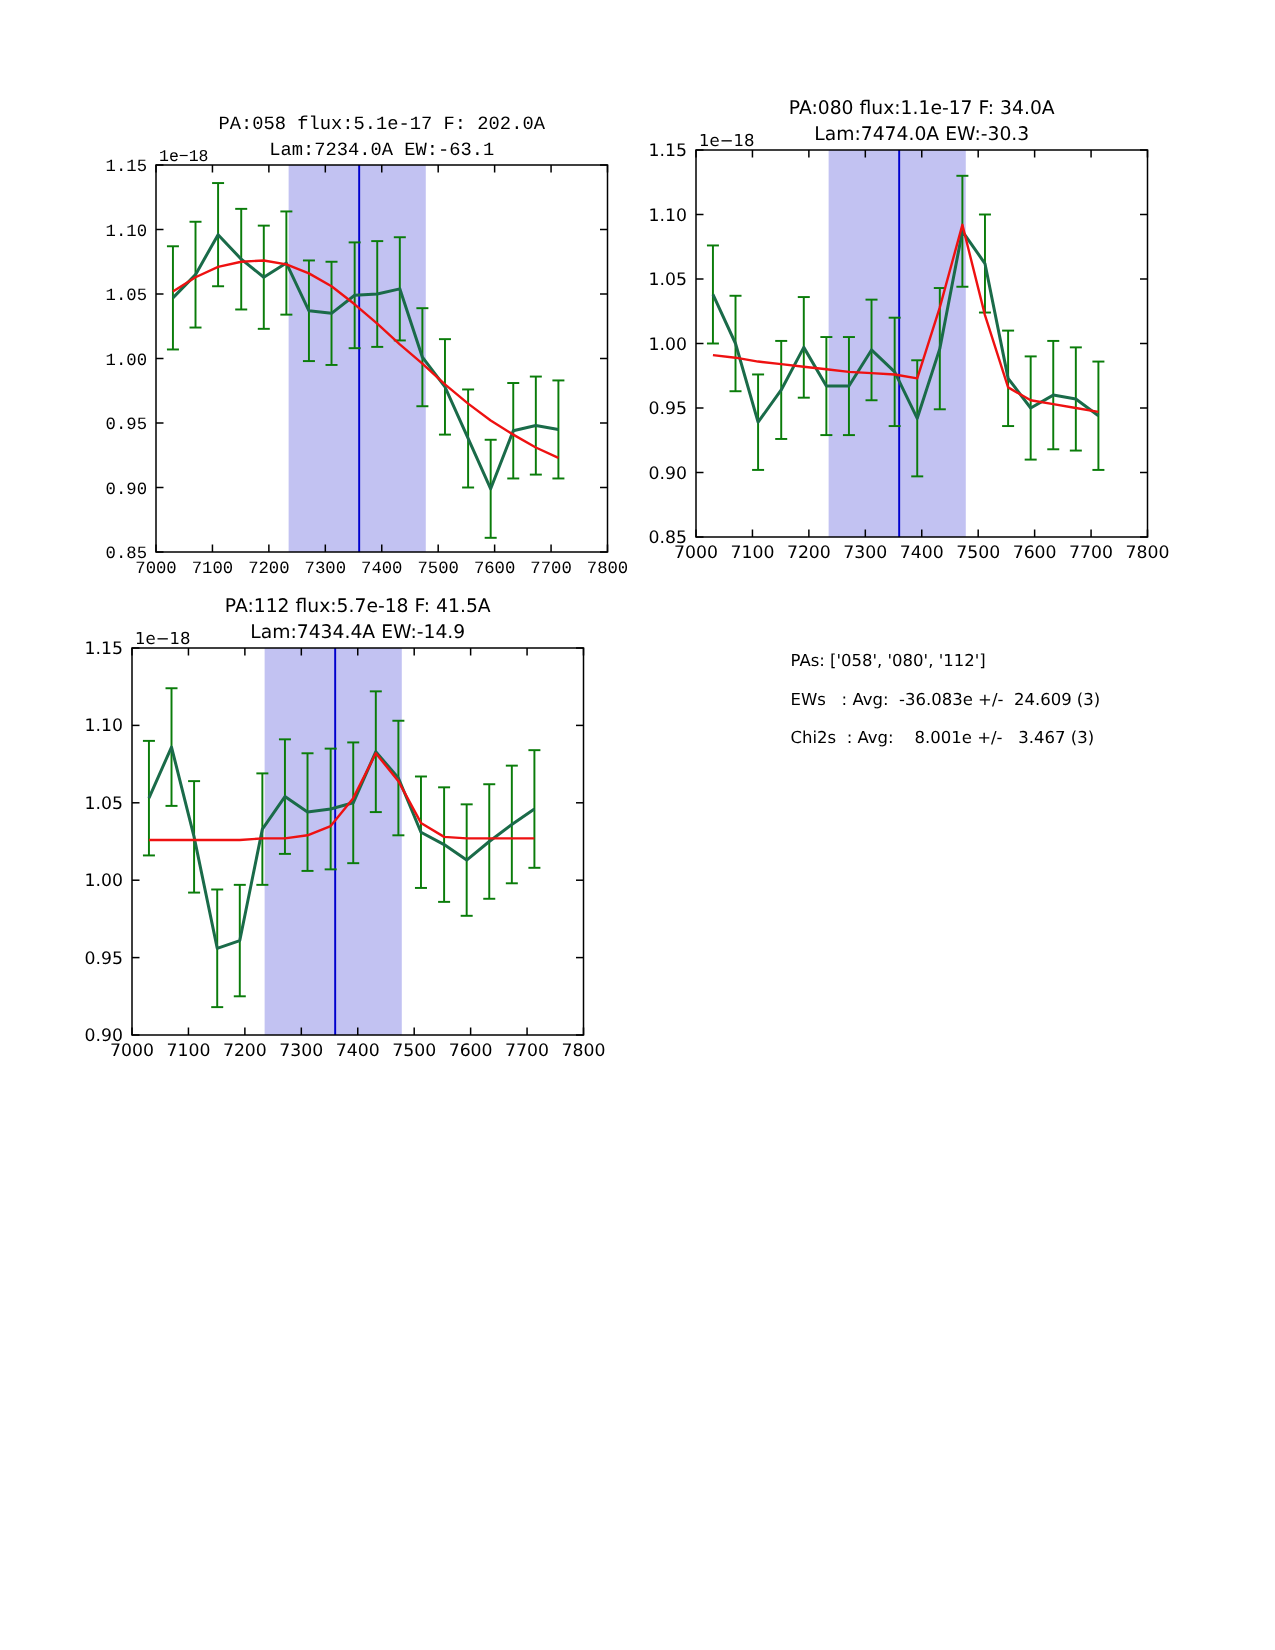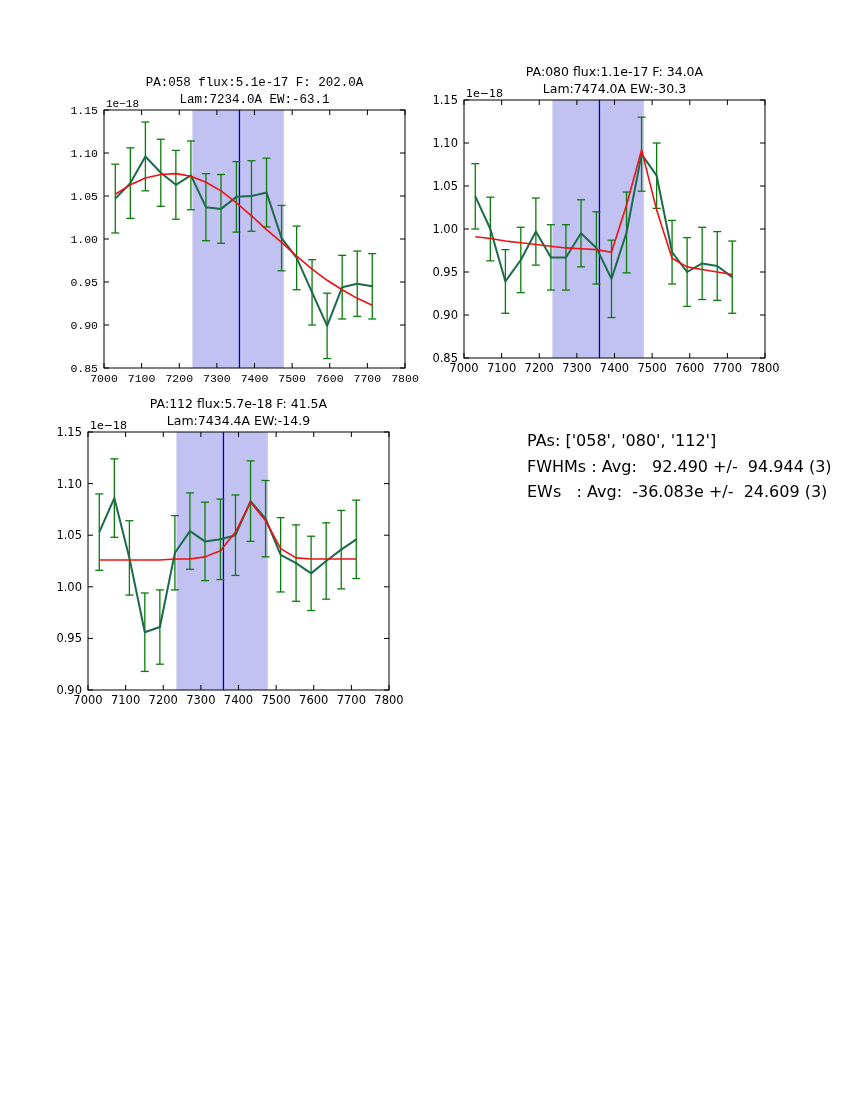--- a/index.html
+++ b/index.html
@@ -8,21 +8,21 @@
     font-family:"DejaVu Sans","Liberation Sans",sans-serif;
     overflow:hidden;
   }
   .chart{position:absolute;width:372px;height:326px;}
   svg text{fill:#000000;}
   .title{font-size:12.5px;}
   .tick{font-size:11.5px;}
   .offset{font-size:11px;}
   .stats{position:absolute;left:527px;top:428px;}
   .stat-line{
-    font-size:16px;color:#000;white-space:pre;
+    font-size:11px;color:#000;white-space:pre;
     height:25.7px;line-height:25.7px;
   }
 </style>
 </head>
 <body>
 
 <div class="chart" style="left:60px;top:70px;font-family:Liberation Mono, monospace;">
   <svg width="372" height="326" viewBox="0 0 372 326">
     <text class="title" x="194.5" y="16" text-anchor="middle">PA:058 flux:5.1e-17 F: 202.0A</text>
     <text class="title" x="194.5" y="33" text-anchor="middle">Lam:7234.0A EW:-63.1</text>
@@ -377,15 +377,15 @@
         <text x="38" y="198.8" text-anchor="end" class="tick">1.00</text>
         <text x="38" y="147.2" text-anchor="end" class="tick">1.05</text>
         <text x="38" y="95.6" text-anchor="end" class="tick">1.10</text>
         <text x="38" y="44" text-anchor="end" class="tick">1.15</text>
       </g>
   </svg>
 </div>
 
 <div class="stats">
   <div class="stat-line">PAs: ['058', '080', '112']</div>
-  <div class="stat-line">FWHMs : Avg:   92.490 +/-  94.944 (3)</div>
   <div class="stat-line">EWs   : Avg:  -36.083e +/-  24.609 (3)</div>
+  <div class="stat-line">Chi2s  : Avg:    8.001e +/-   3.467 (3)</div>
 </div>
 
 </body></html>

